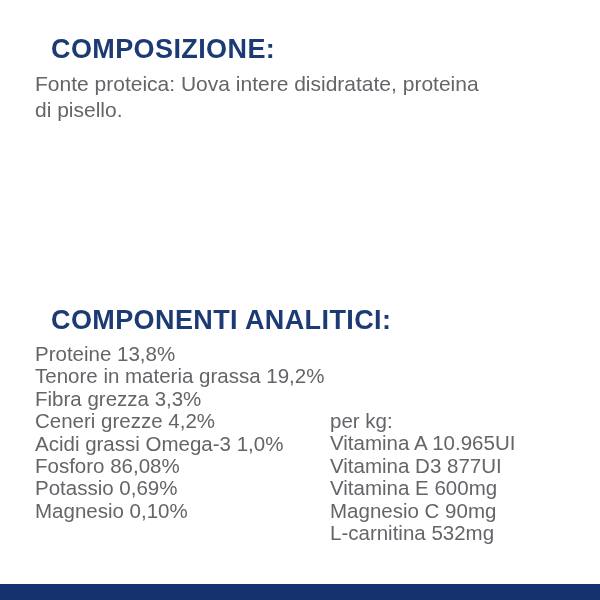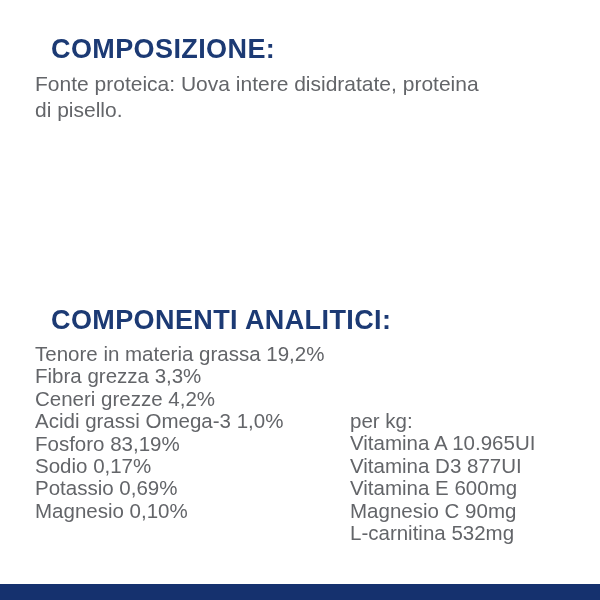--- a/index.html
+++ b/index.html
@@ -30,21 +30,21 @@
   }
   #composition-paragraph { top: 71px; }
   .list {
     position: absolute;
     color: #636569;
     font-size: 20.5px;
     line-height: 22.4px;
     white-space: nowrap;
   }
   #analytical-left { top: 343px; left: 35px; }
-  #per-kg-block    { top: 410px; left: 350px; }
+  #per-kg-block    { top: 410px; left: 330px; }
   .bold { font-weight: 400; }
   #footer-bar {
     position: absolute; left: 0; bottom: 0;
     width: 600px; height: 16px;
     background: #15316e;
   }
 </style>
 </head>
 <body>
 
@@ -58,33 +58,33 @@
     </div>
     <div>di pisello.</div>
   </div>
 </div>
 
 <div>
   <div class="heading" id="analytical-heading">COMPONENTI ANALITICI:</div>
 
   <div class="list" id="analytical-left">
 
+      <div>Proteine 13,8%</div>
 
       <div>Tenore in materia grassa 19,2%</div>
 
       <div>Fibra grezza 3,3%</div>
 
       <div>Ceneri grezze 4,2%</div>
 
       <div>Acidi grassi Omega-3 1,0%</div>
 
 
-      <div>Fosforo 83,19%</div>
+      <div>Fosforo 86,08%</div>
 
-      <div>Sodio 0,17%</div>
 
       <div>Potassio 0,69%</div>
 
       <div>Magnesio 0,10%</div>
     </div>
 
   <div class="list" id="per-kg-block">
     <div class="bold">per kg:</div>
     <div>
 

